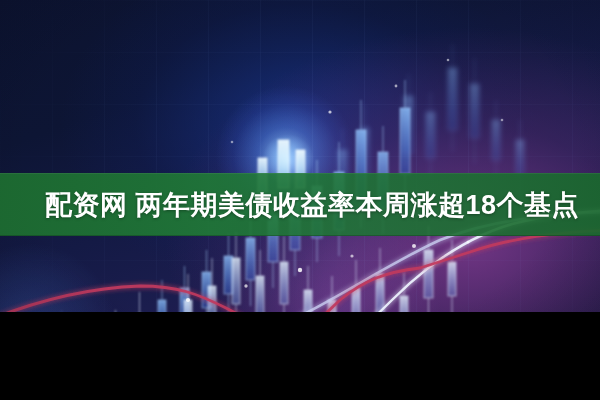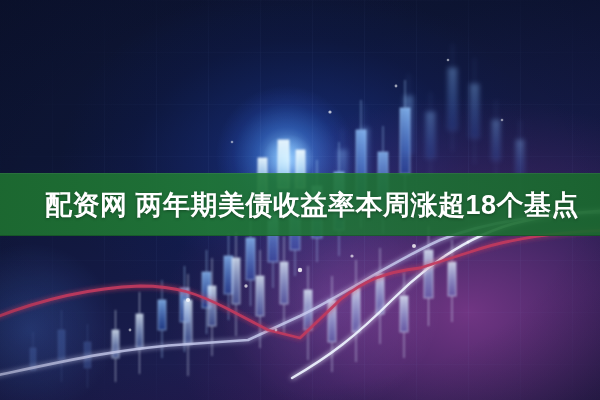--- a/index.html
+++ b/index.html
@@ -1,17 +1,17 @@
 <!DOCTYPE html>
 <html><head>
 <meta charset="utf-8">
 <style>
   html,body{margin:0;padding:0;background:#000;}
   #stage{
-    position:relative;width:600px;height:400px;overflow:hidden;
+    position:relative;width:600px;height:312px;overflow:hidden;
     background:#f97316;
     font-family:"Liberation Sans","DejaVu Sans",sans-serif;
   }
   .layer{position:absolute;inset:0;}
 
   
   #bg-base{
     background:
       radial-gradient(ellipse 420px 300px at 78% 78%, rgba(126,58,140,.85) 0%, rgba(84,42,110,.45) 40%, rgba(20,24,62,0) 72%),
       radial-gradient(ellipse 300px 220px at 50% 40%, rgba(28,64,170,.55) 0%, rgba(16,32,96,.25) 55%, rgba(10,16,44,0) 80%),

